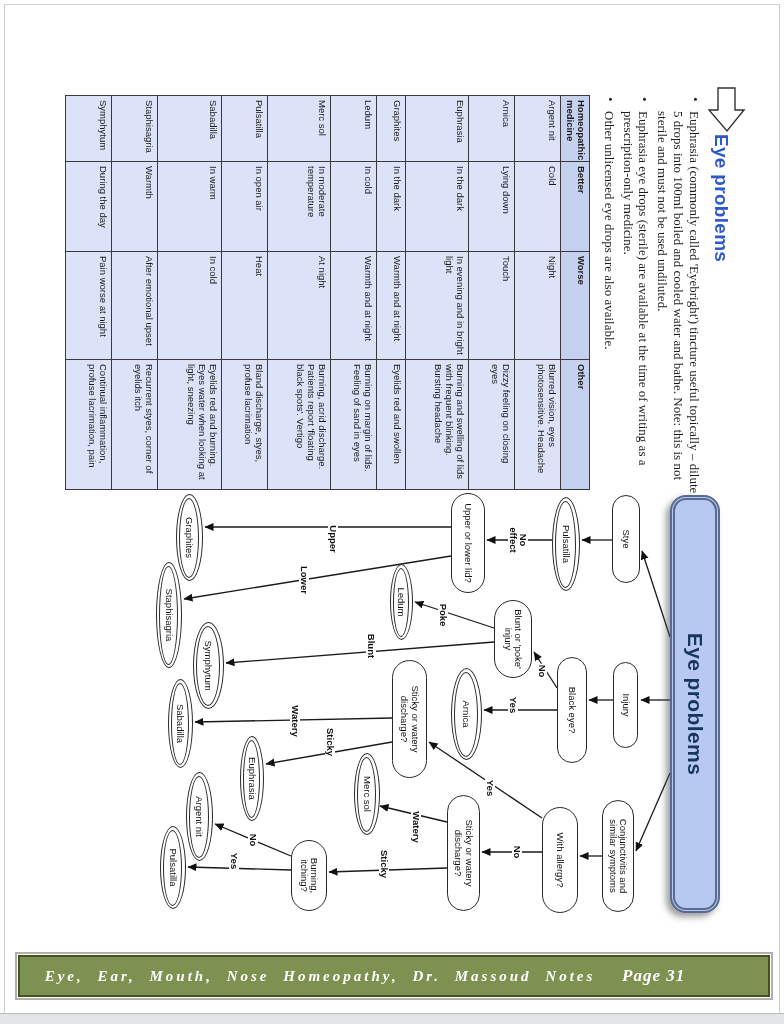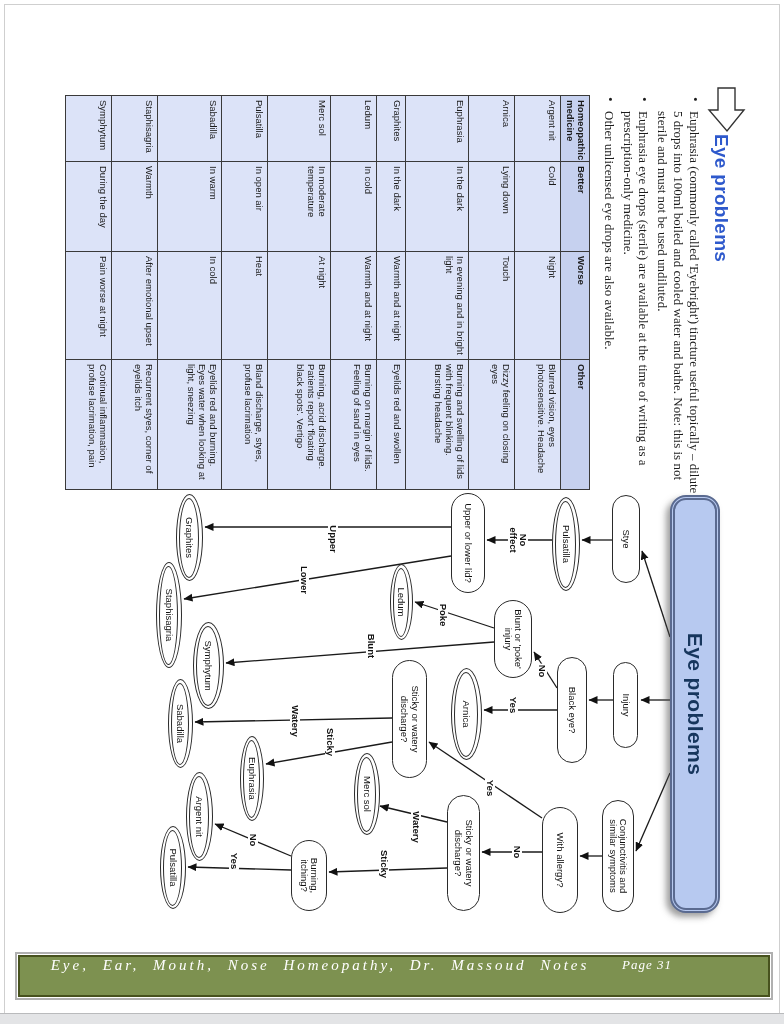--- a/index.html
+++ b/index.html
@@ -48,27 +48,27 @@
        display:flex;align-items:center;justify-content:center;text-align:center;
        font-size:9.5px;line-height:1;color:#111;padding:0 2px;}
   .elabel{position:absolute;transform:translate(-50%,-50%);background:#fff;
        font-size:9.5px;font-weight:bold;color:#111;padding:0 1px;line-height:1.05;
        text-align:center;white-space:pre-line;}
   .elabel.wrap{white-space:normal;width:36px;}
 
   
   .footer{position:absolute;left:18px;top:955px;width:748px;height:38px;
        background:#7d9150;border:2px solid #47521e;outline:2px solid #b0b0b0;outline-offset:1px;
-       display:flex;align-items:flex-start;
-       font-family:"Liberation Serif",serif;font-style:italic;font-weight:normal;color:#ffffff;}
+       display:flex;align-items:center;
+       font-family:"Liberation Serif",serif;font-style:italic;font-weight:bold;color:#ffffff;}
   .footer-left{flex:0 0 600px;display:flex;align-items:center;justify-content:center;
        font-size:15px;letter-spacing:3px;word-spacing:7px;white-space:nowrap;}
   .footer-div{width:2px;background:#ffffff;}
   .footer-right{flex:1;display:flex;align-items:center;padding-left:0;
-       font-size:13px;letter-spacing:1px;}
+       font-size:17px;letter-spacing:1px;}
 </style>
 </head>
 <body>
 
 <div class="page-frame"></div>
 
 <div class="rot">
 
   <svg class="connectors" width="946" height="784" viewBox="0 0 946 784">
     <defs>

